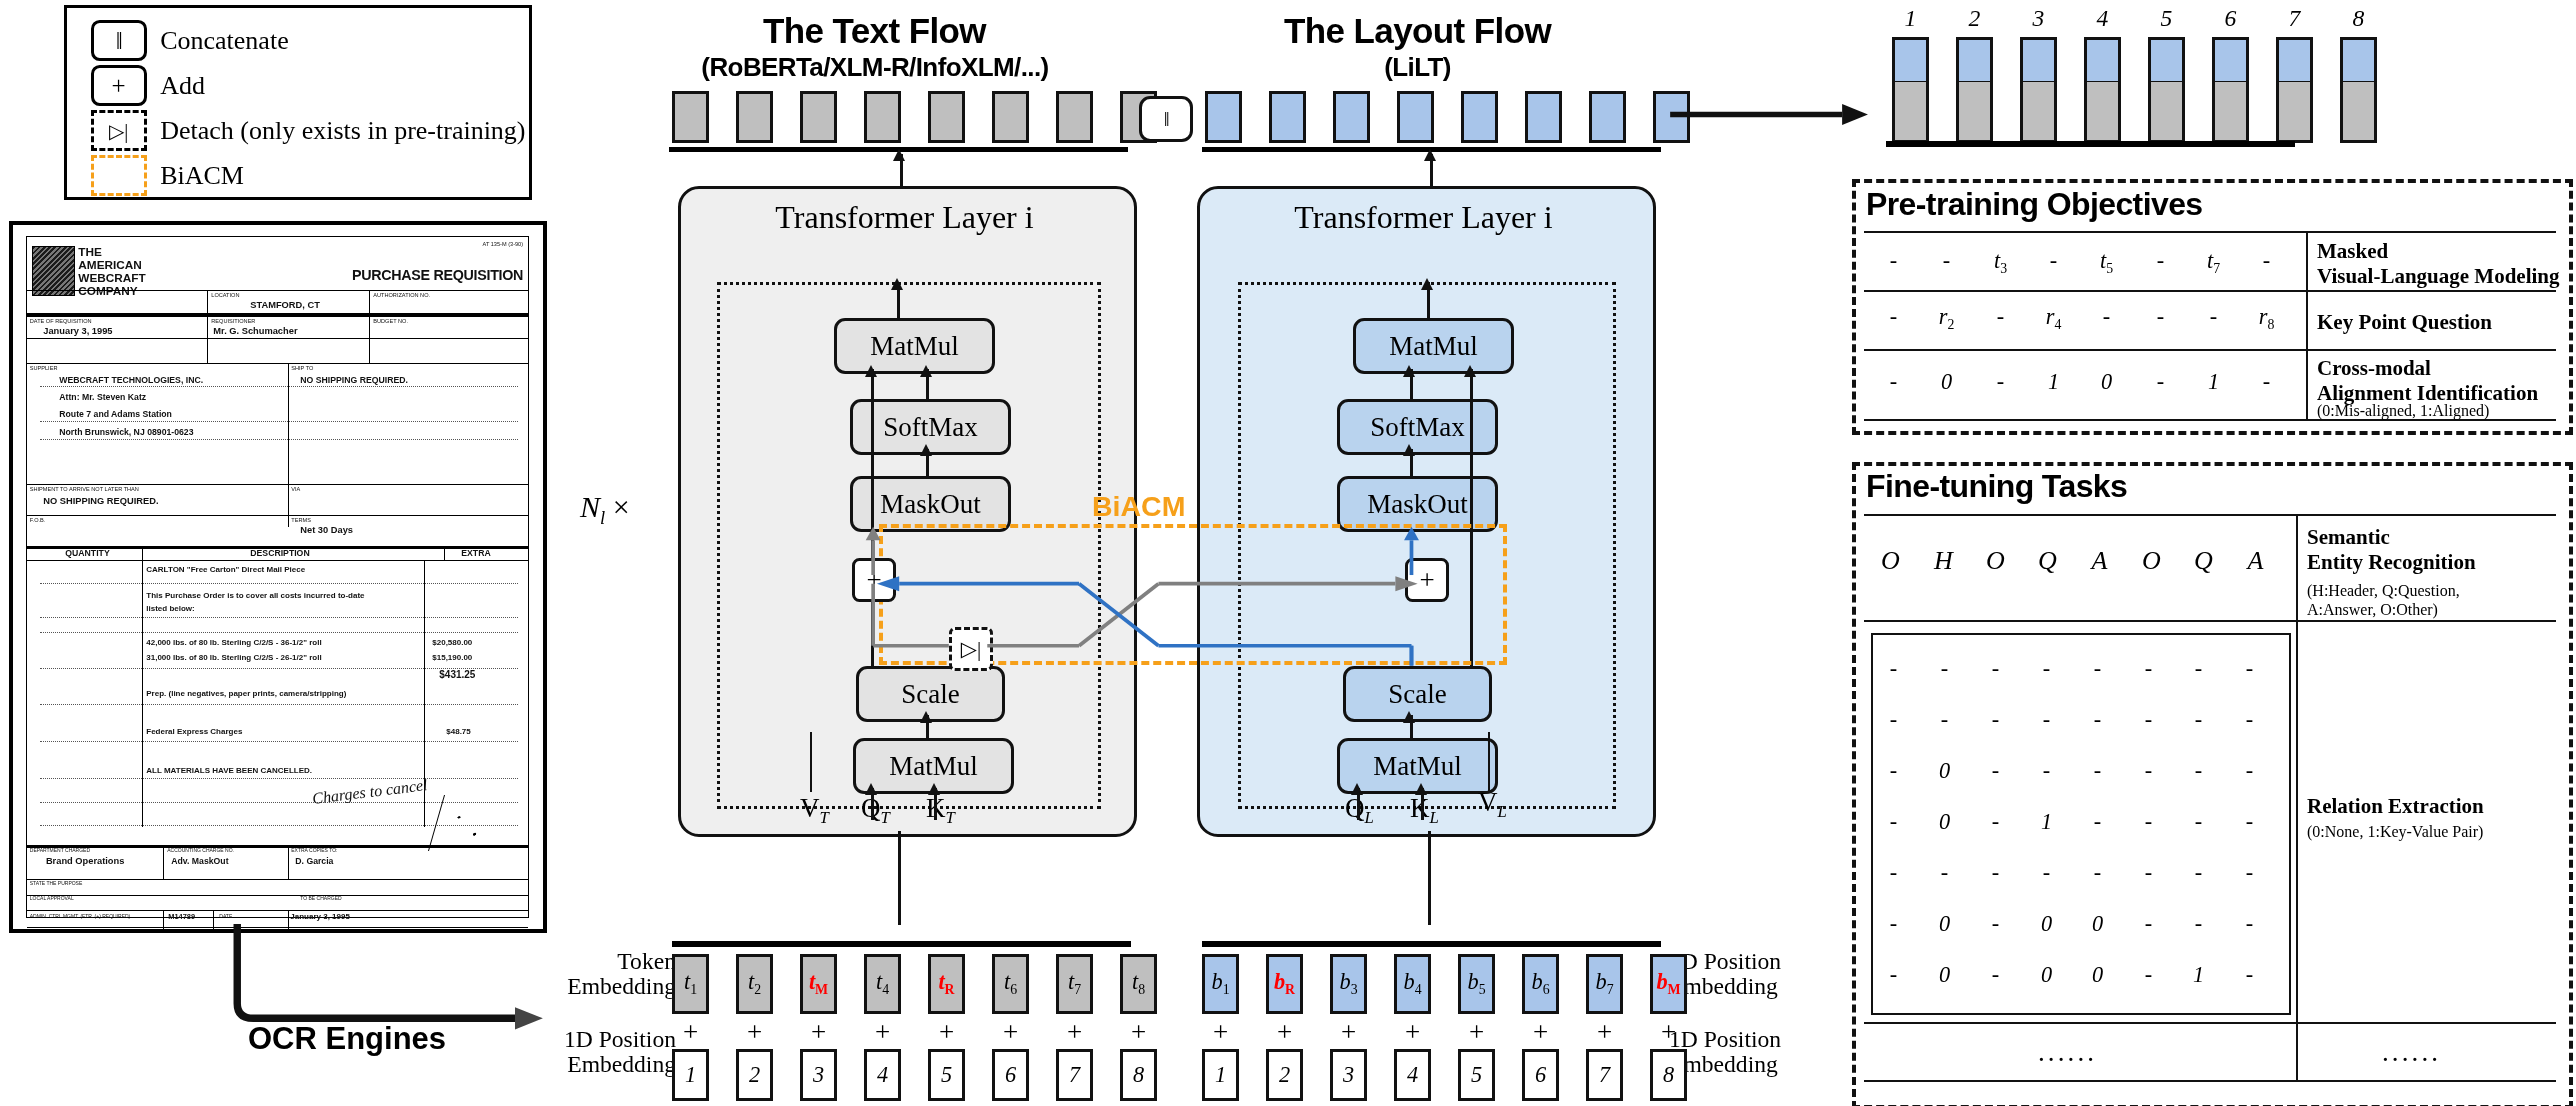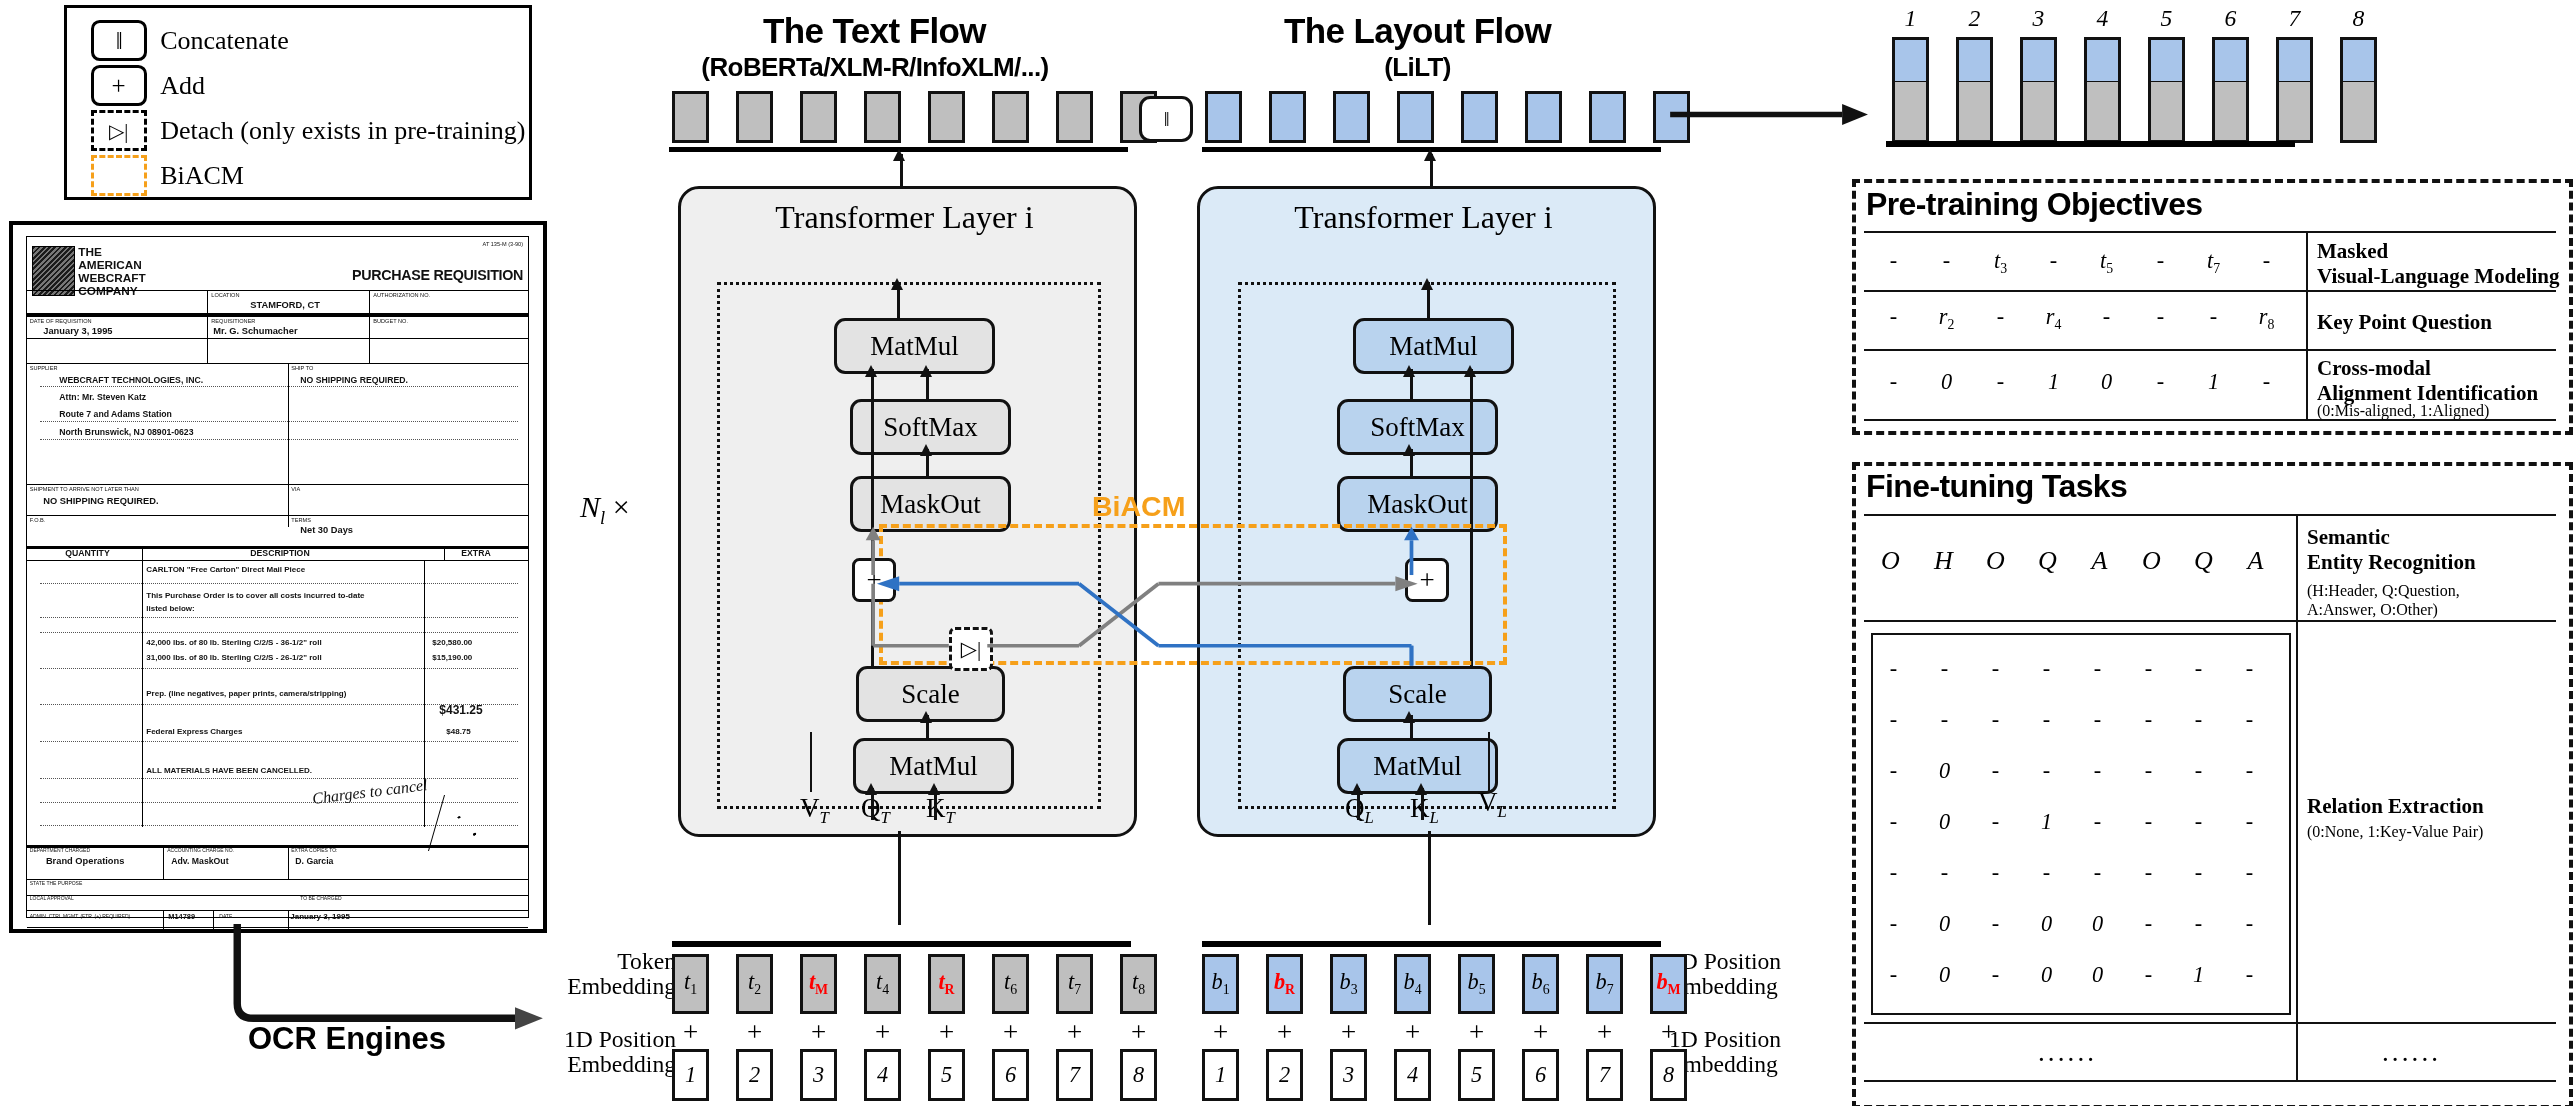--- a/index.html
+++ b/index.html
@@ -178,21 +178,21 @@
     <div class="dl" style="left:397px;top:323px;width:0.6px;height:267px"></div>
 
     <div class="dt dtb" style="left:119px;top:328px;font-size:8px">CARLTON "Free Carton" Direct Mail Piece</div>
     <div class="dt dtb" style="left:119px;top:354px;font-size:8px">This Purchase Order is to cover all costs incurred to-date</div>
     <div class="dt dtb" style="left:119px;top:367px;font-size:8px">listed below:</div>
     <div class="dt dtb" style="left:119px;top:401px;font-size:8px">42,000 lbs. of 80 lb. Sterling C/2/S - 36-1/2" roll</div>
     <div class="dt dtb" style="left:405px;top:401px;font-size:8px">$20,580.00</div>
     <div class="dt dtb" style="left:119px;top:416px;font-size:8px">31,000 lbs. of 80 lb. Sterling C/2/S - 26-1/2" roll</div>
     <div class="dt dtb" style="left:405px;top:416px;font-size:8px">$15,190.00</div>
     <div class="dt dtb" style="left:119px;top:452px;font-size:8px">Prep. (line negatives, paper prints, camera/stripping)</div>
-    <div class="dt dtb" style="left:412px;top:466px;font-size:12px">$431.25</div>
+    <div class="dt dtb" style="left:412px;top:432px;font-size:10px">$431.25</div>
     <div class="dt dtb" style="left:119px;top:490px;font-size:8px">Federal Express Charges</div>
     <div class="dt dtb" style="left:419px;top:490px;font-size:8px">$48.75</div>
     <div class="dt dtb" style="left:119px;top:529px;font-size:8px">ALL MATERIALS HAVE BEEN CANCELLED.</div>
 
     <div class="ddash" style="left:12.4px;top:346px;width:478px"></div>
     <div class="ddash" style="left:12.4px;top:380px;width:478px"></div>
     <div class="ddash" style="left:12.4px;top:395px;width:478px"></div>
     <div class="ddash" style="left:12.4px;top:431px;width:478px"></div>
     <div class="ddash" style="left:12.4px;top:467px;width:478px"></div>
     <div class="ddash" style="left:12.4px;top:504px;width:478px"></div>

